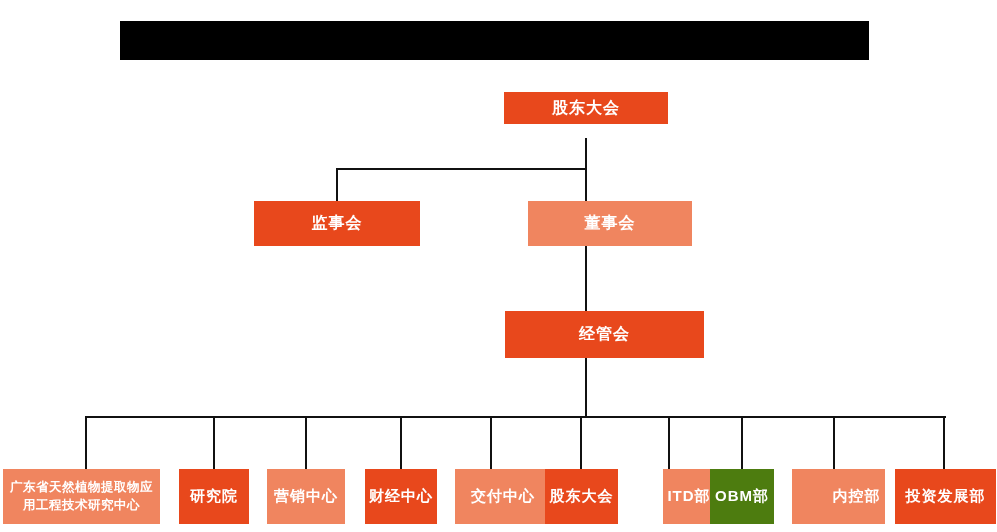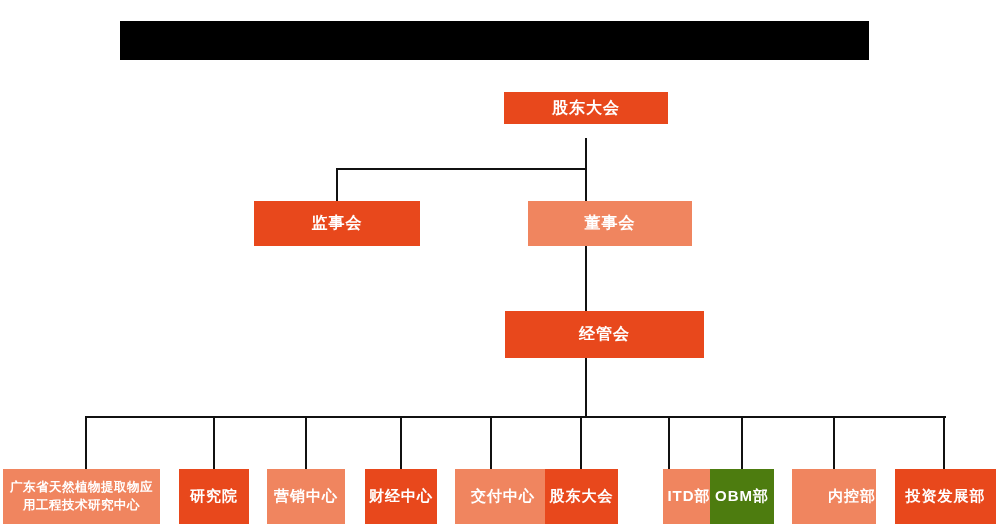--- a/index.html
+++ b/index.html
@@ -58,21 +58,21 @@
 
   .dept-row { position: absolute; top: 469px; height: 55px; }
   #dept-0 { left: 3px;   width: 157px; }
   #dept-1 { left: 179px; width: 70px; }
   #dept-2 { left: 267px; width: 78px; }
   #dept-3 { left: 365px; width: 72px; }
   #dept-4 { left: 455px; width: 96px; }
   #dept-5 { left: 545px; width: 73px; }
   #dept-6 { left: 643px; width: 52px; }
   #dept-7 { left: 710px; width: 64px; }
-  #dept-8 { left: 792px; width: 84px; padding-left: 36px; }
+  #dept-8 { left: 792px; width: 93px; padding-left: 36px; }
   #dept-9 { left: 895px; width: 101px; }
 
   
   #line-sh-down      { left: 585px; top: 138px; width: 2px;   height: 32px; }
   #line-branch-h     { left: 336px; top: 168px; width: 251px; height: 2px;  }
   #line-supervisory  { left: 336px; top: 168px; width: 2px;   height: 33px; }
   #line-board        { left: 585px; top: 168px; width: 2px;   height: 33px; }
   #line-board-mgmt   { left: 585px; top: 246px; width: 2px;   height: 65px; }
   #line-mgmt-down    { left: 585px; top: 358px; width: 2px;   height: 60px; }
   #line-dept-h       { left: 85px;  top: 416px; width: 861px; height: 2px;  }

